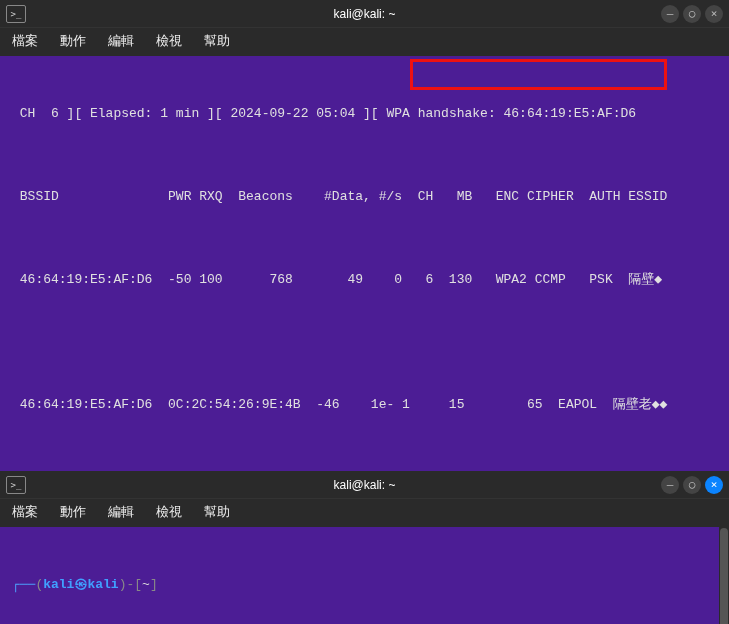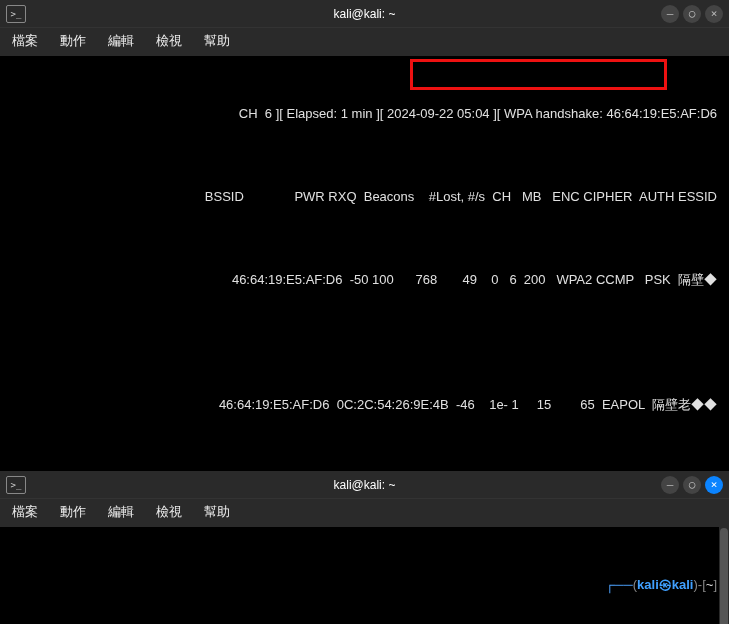--- a/index.html
+++ b/index.html
@@ -6,21 +6,21 @@
   body { background: #1a1a1a; font-family: monospace; font-size: 13px; color: #e0e0e0; width: 729px; }
   .window { background: #222; }
   .titlebar { height: 28px; background: #2a2a2a; display: flex; align-items: center; position: relative; border-bottom: 1px solid #333; }
   .titlebar .icon-box { width: 20px; height: 18px; border: 1px solid #888; border-radius: 2px; margin-left: 6px; display: flex; align-items: center; justify-content: center; }
   .titlebar .term-glyph { font-size: 9px; color: #ccc; }
   .titlebar .title { position: absolute; left: 50%; transform: translateX(-50%); color: #ffffff; font-size: 12px; font-family: sans-serif; }
   .titlebar .controls { position: absolute; right: 6px; display: flex; gap: 4px; }
   .titlebar .ctrl { width: 18px; height: 18px; border-radius: 50%; background: #444; display: flex; align-items: center; justify-content: center; font-size: 11px; color: #bbb; }
   .close-active { background: #0b84ff !important; color: #fff !important; }
   .menubar { display: flex; gap: 22px; padding: 4px 12px 6px 12px; font-family: Liberation Sans, sans-serif; font-size: 13px; color: #eee; background: #2a2a2a; }
-  .term { background: #000000; padding: 6px 12px 14px 12px; line-height: 1.6; white-space: pre; font-family: Liberation Sans, sans-serif; font-size: 13px; position: relative; text-align: right; }
+  .term { background: #4c1d95; padding: 6px 12px 14px 12px; line-height: 1.6; white-space: pre; font-family: Liberation Mono, monospace; font-size: 13px; position: relative; }
   .highlight-box { position: absolute; border: 3px solid #e11; top: 3px; left: 410px; width: 257px; height: 31px; pointer-events: none; }
   .prompt-corner { color: #4da3ff; }
   .prompt-user { color: #40a0ff; font-weight: bold; }
   .prompt-at { color: #40a0ff; font-weight: bold; }
   .prompt-host { color: #40a0ff; font-weight: bold; }
   .prompt-paren { color: #888; }
   .prompt-dash { color: #888; }
   .prompt-tilde { color: #ddd; }
   .term2-body { position: relative; }
   .scrollbar { position: absolute; right: 0; top: 0; bottom: 0; width: 10px; background: #2a2a2a; }
@@ -45,23 +45,23 @@
     <span>檔案</span>
     <span>動作</span>
     <span>編輯</span>
     <span>檢視</span>
     <span>幫助</span>
   </div>
   <div class="term">
     <div class="highlight-box"></div>
 <div><span> CH  6 ][ Elapsed: 1 min ][ 2024-09-22 05:04 ][ WPA </span><span>handshake: 46:64:19:E5:AF:D6</span></div>
 <div>&nbsp;</div>
-<div> BSSID              PWR RXQ  Beacons    #Lost, #/s  CH   MB   ENC CIPHER  AUTH ESSID</div>
+<div> BSSID              PWR RXQ  Beacons    #Data, #/s  CH   MB   ENC CIPHER  AUTH ESSID</div>
 <div>&nbsp;</div>
-<div> 46:64:19:E5:AF:D6  -50 100      768       49    0   6  200   WPA2 CCMP   PSK  隔壁◆</div>
+<div> 46:64:19:E5:AF:D6  -50 100      768       49    0   6  130   WPA2 CCMP   PSK  隔壁◆</div>
 <div>&nbsp;</div>
 <div>&nbsp;</div>
 <div> 46:64:19:E5:AF:D6  0C:2C:54:26:9E:4B  -46    1e- 1     15        65  EAPOL  隔壁老◆◆</div>
   </div>
 </div>
 
 <div class="window">
   <div class="titlebar">
     <div class="icon-box">
         <span class="term-glyph">&gt;_</span>

